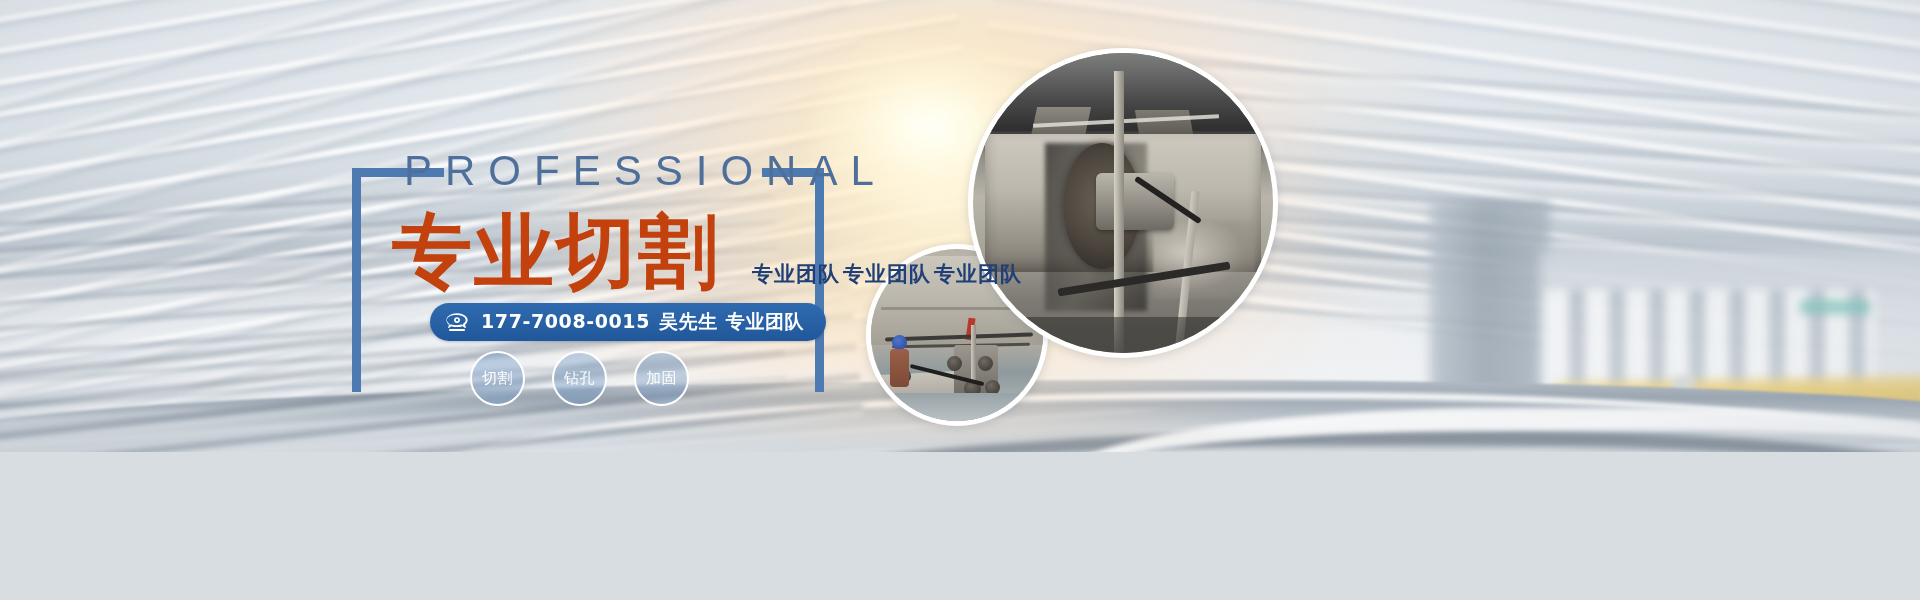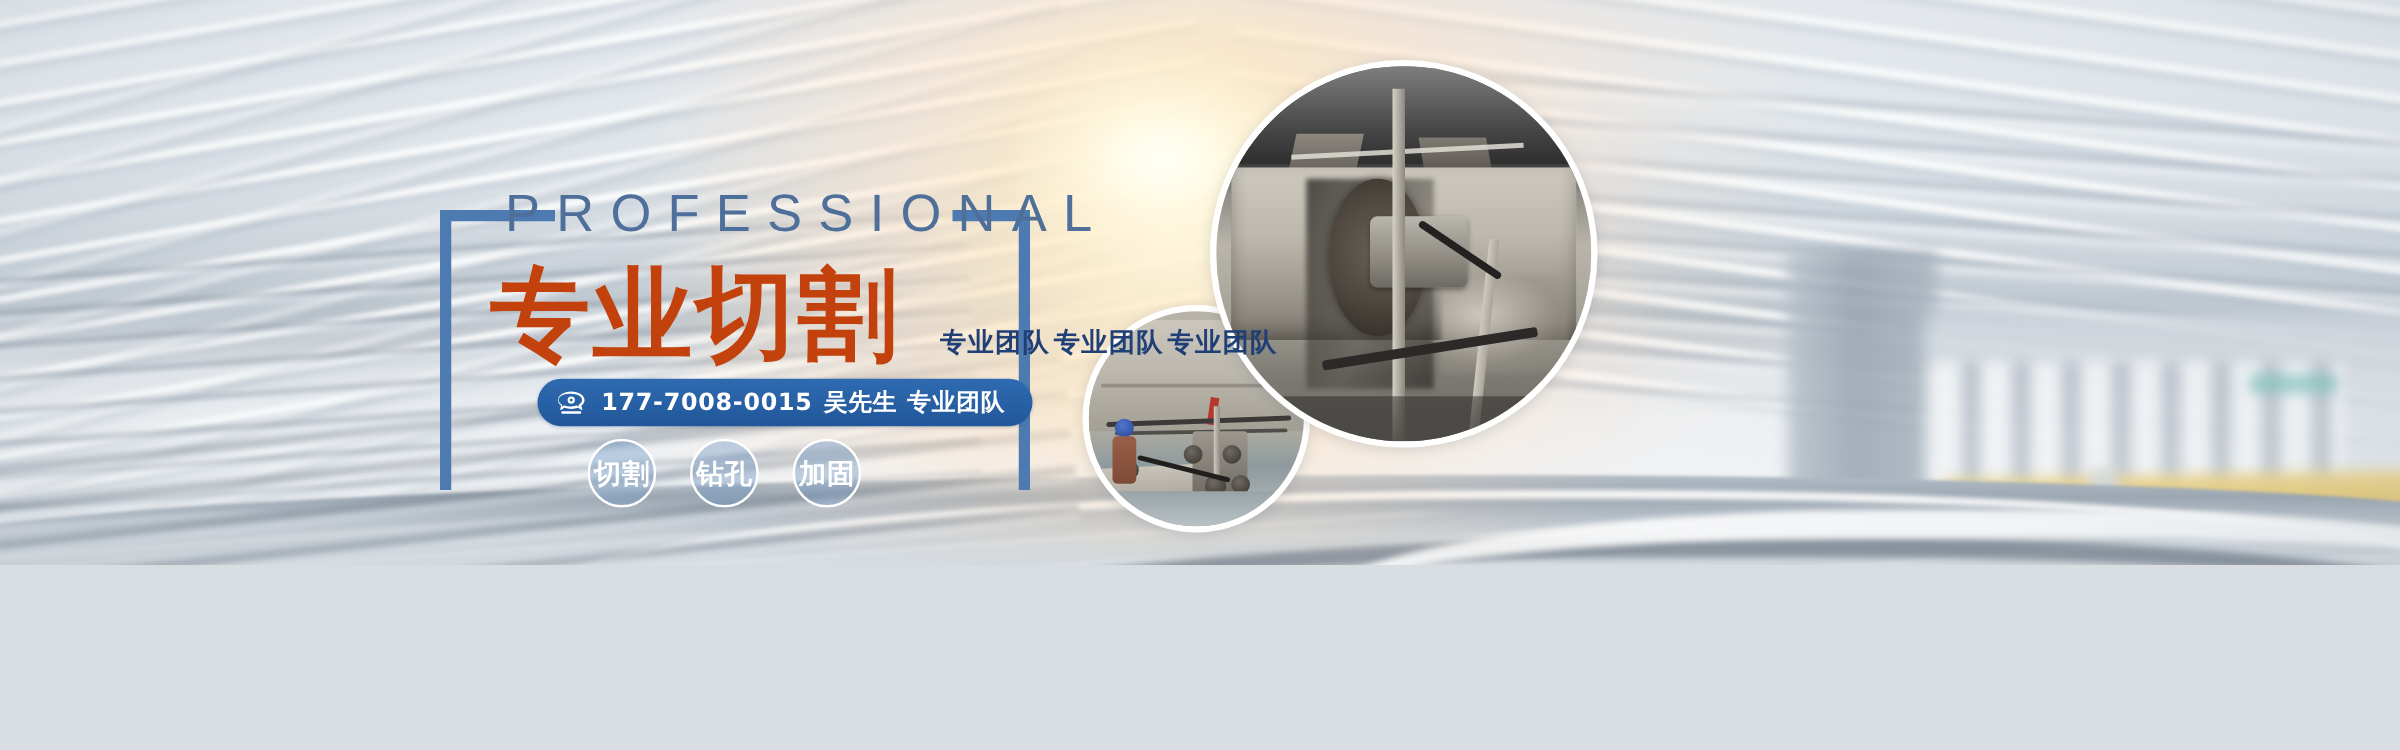--- a/index.html
+++ b/index.html
@@ -332,21 +332,21 @@
   .phone-text .wel{ margin-left:8px; }
 
   
   .services{ position:absolute; left:470px; top:351px; display:flex; gap:27px; }
   .svc{
     width:55px; height:55px; border-radius:50%;
     border:2.5px solid #ffffff;
     background:rgba(110,150,195,0.40);
     display:flex; align-items:center; justify-content:center;
     color:#ffffff;
-    font-size:22px; font-weight:bold; letter-spacing:0.5px;
+    font-size:15px; font-weight:normal; letter-spacing:0.5px;
     font-family:"DejaVu Sans","Liberation Sans",sans-serif;
     backdrop-filter:blur(1px);
   }
 
   
   .photo{
     position:absolute; border-radius:50%;
     border:5px solid #ffffff;
     overflow:hidden;
     box-shadow:0 2px 10px rgba(90,105,120,0.22);

